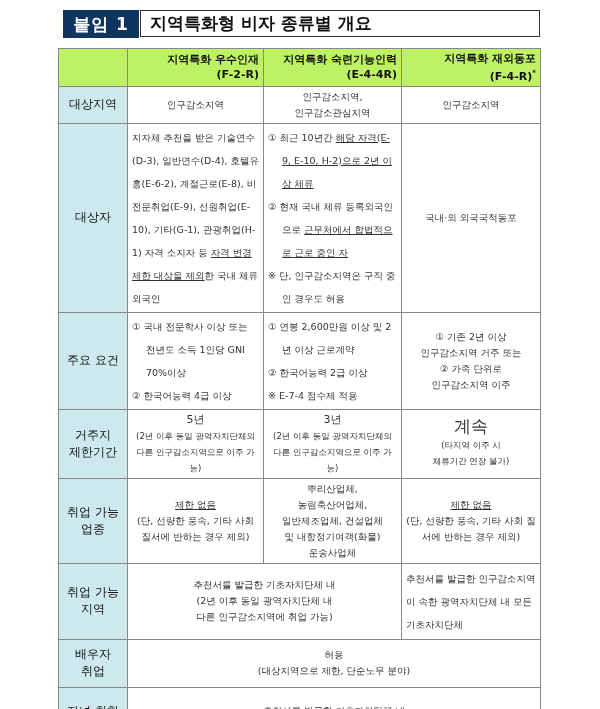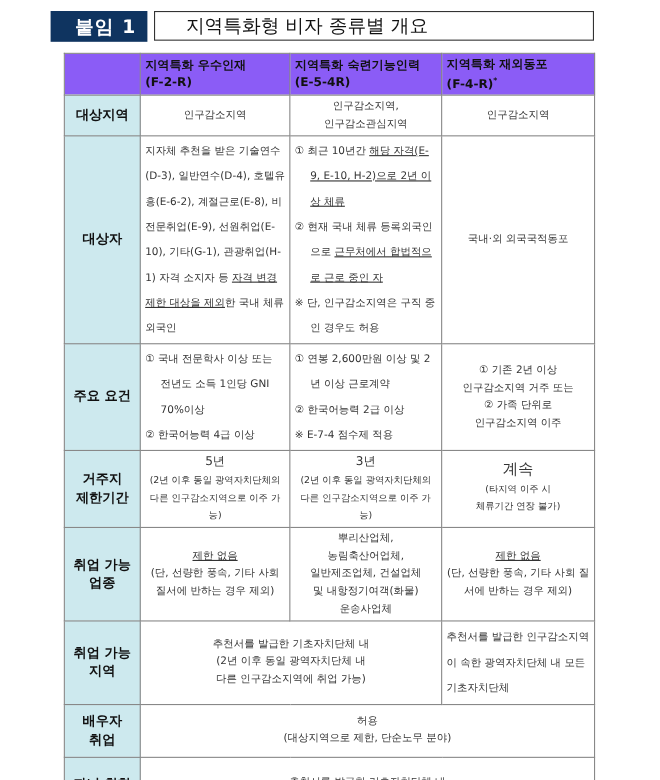--- a/index.html
+++ b/index.html
@@ -1,28 +1,28 @@
 <!DOCTYPE html>
 <html><head>
 <meta charset="utf-8">
 <style>
   html, body { margin:0; padding:0; background:#ffffff; }
   body { width:600px; height:709px; position:relative; overflow:hidden;
          font-family:"DejaVu Sans", sans-serif; color:#222; }
-  .badge { position:absolute; left:46px; top:10px; width:76px; height:28px;
+  .badge { position:absolute; left:63px; top:10px; width:76px; height:28px;
            background:#0f3460; color:#fff; font-weight:bold; font-size:17px;
-           display:flex; align-items:center; justify-content:center; letter-spacing:1px;padding-left:12px; }
+           display:flex; align-items:center; justify-content:center; letter-spacing:1px; }
   .titlebox { position:absolute; left:140px; top:10px; width:400px; height:27px;
               border:1px solid #333; box-sizing:border-box; display:flex; align-items:center;
-              padding-left:28px; font-weight:normal; font-size:17px; color:#111; }
+              padding-left:9px; font-weight:bold; font-size:17px; color:#111; }
   table.main { position:absolute; left:58px; top:48px; width:482px; border-collapse:collapse;
                border:1.5px solid #222; table-layout:fixed; }
   table.main td, table.main th { border:1px solid #888; padding:2px 4px; vertical-align:middle; }
-  table.main th { background:#8b5cf6; font-weight:bold; font-size:11px; text-align:left; line-height:15px; color:#111; }
-  table.main td.lbl { background:#cde9ee; font-weight:bold; font-size:12px; text-align:center; line-height:17px; color:#111; }
+  table.main th { background:#bef264; font-weight:bold; font-size:11px; text-align:right; line-height:15px; color:#111; }
+  table.main td.lbl { background:#cde9ee; font-weight:normal; font-size:12px; text-align:center; line-height:17px; color:#111; }
   table.main td.c { text-align:center; font-size:9.5px; line-height:16px; color:#333; }
   table.main td.l { text-align:left; font-size:9.5px; line-height:23px; color:#333; }
   .u { text-decoration:underline; }
   .small { font-size:8.5px; }
   .sup { font-size:7px; vertical-align:super; }
   .item { display:block; padding-left:14px; text-indent:-14px; }
 </style>
 </head>
 <body>
 
@@ -40,21 +40,21 @@
   </colgroup>
   <tbody>
       <tr style="height:36px">
     <th></th>
     <th>
       <span>지역특화 우수인재</span><br>
       <span>(F-2-R)</span>
     </th>
     <th>
       <span>지역특화 숙련기능인력</span><br>
-      <span>(E-5-4R)</span>
+      <span>(E-4-4R)</span>
     </th>
     <th>
       <span>지역특화 재외동포</span><br>
       <span>(F-4-R)</span><span class="sup">*</span>
     </th>
   </tr>
 
   <tr style="height:37px">
     <td class="lbl">대상지역</td>
     <td class="c">인구감소지역</td>
@@ -104,21 +104,21 @@
     </td>
     <td class="c">
       <span style="font-size:11px">5년</span><br>
       <span class="small">(2년 이후 동일 광역자치단체의 다른 인구감소지역으로 이주 가능)</span>
     </td>
     <td class="c">
       <span style="font-size:11px">3년</span><br>
       <span class="small">(2년 이후 동일 광역자치단체의 다른 인구감소지역으로 이주 가능)</span>
     </td>
     <td class="c">
-      <span style="font-size:14px">계속</span><br>
+      <span style="font-size:17px">계속</span><br>
       <span class="small">(타지역 이주 시</span><br>
       <span class="small">체류기간 연장 불가)</span>
     </td>
   </tr>
 
   <tr style="height:84px">
     <td class="lbl">
       <span>취업 가능</span><br>
       <span>업종</span>
     </td>

